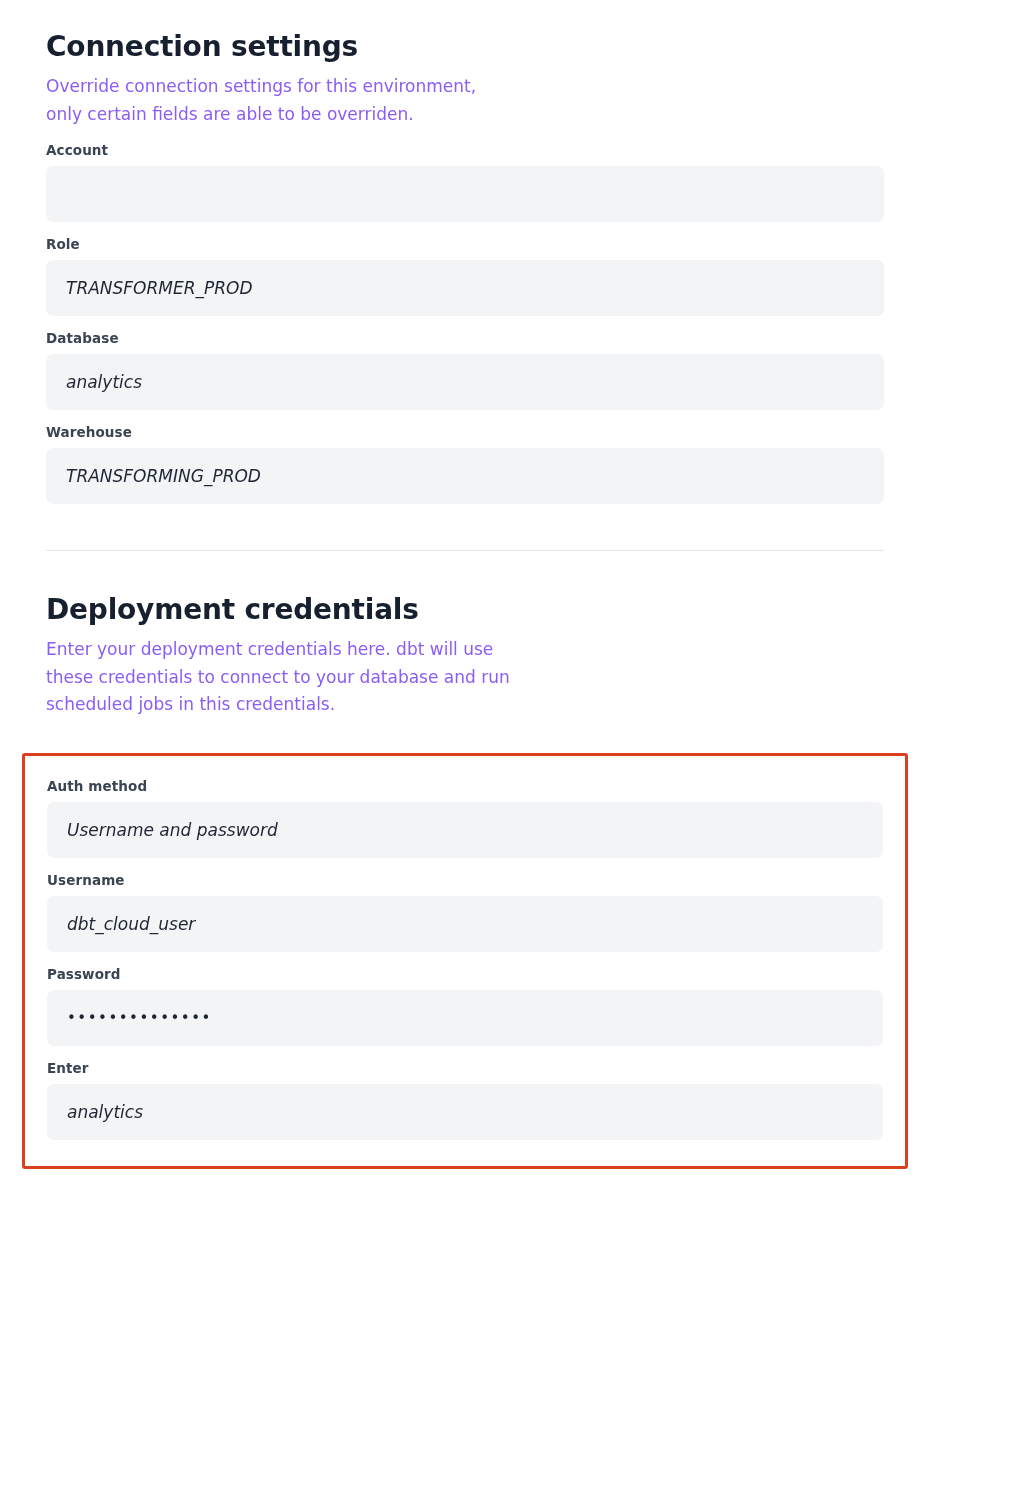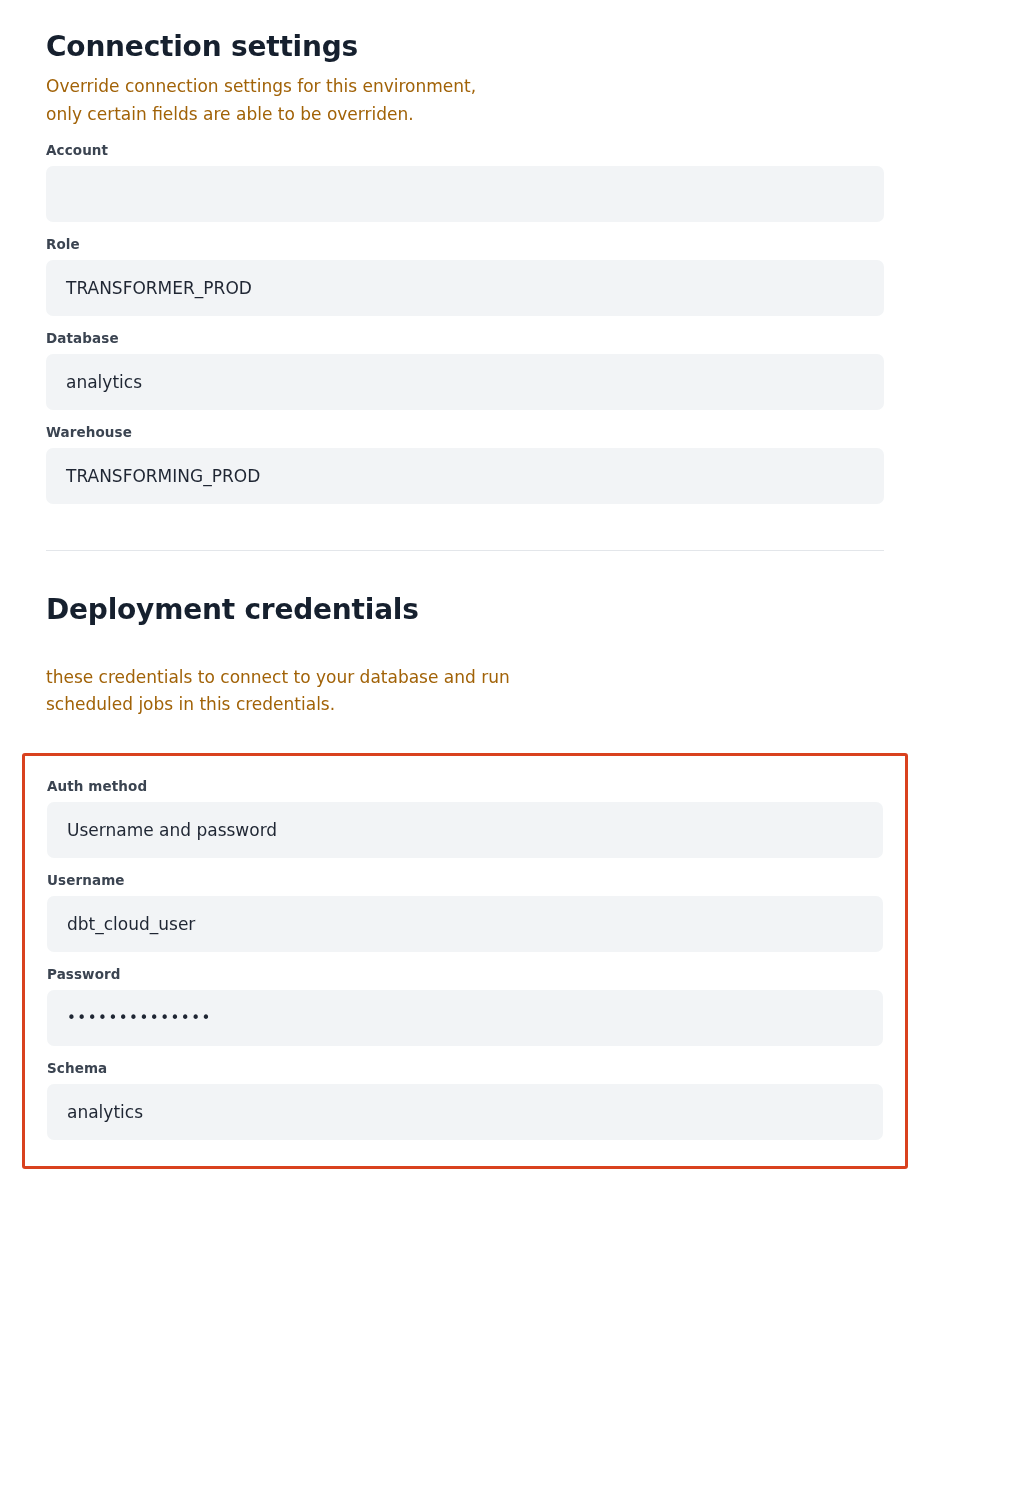--- a/index.html
+++ b/index.html
@@ -24,21 +24,21 @@
     font-size: 28px;
     font-weight: 700;
     letter-spacing: -0.2px;
     color: #16202e;
     margin: 0;
     padding-top: 30px;
   }
   .section-desc {
     font-size: 17px;
     line-height: 1.62;
-    color: #a16207;
+    color: #8b5cf6;
     margin: 10px 0 0 0;
     max-width: 560px;
   }
   .fields {
     margin-top: 14px;
   }
   .field {
     margin-bottom: 14px;
   }
   .field-label {
@@ -54,20 +54,21 @@
     background: #f2f4f6;
     border: none;
     border-radius: 7px;
     width: 100%;
     display: flex;
     align-items: center;
     padding: 0 20px;
     font-size: 17px;
     color: #1f2633;
     font-family: inherit;
+    font-style: italic;
   }
   .field-input.empty { color: #9aa3ae; }
   .field-input.password {
     letter-spacing: 1.5px;
     font-size: 15px;
   }
   .divider {
     border: none;
     border-top: 1px solid #e3e6ea;
     margin: 46px 0 0 0;
@@ -120,21 +121,21 @@
     </div>
   </section>
 
   <hr class="divider">
 
   <div class="block-gap"></div>
 
   <section>
     <h1 class="section-title" style="padding-top:0">Deployment credentials</h1>
     <p class="section-desc">
-      <br>
+      <span>Enter your deployment credentials here. dbt will use</span><br>
       <span>these credentials to connect to your database and run</span><br>
       <span>scheduled jobs in this credentials.</span>
     </p>
 
     <div class="credentials-box">
 
       <div class="field">
         <label class="field-label">Auth method</label>
         <div class="field-input">Username and password</div>
       </div>
@@ -143,20 +144,20 @@
         <label class="field-label">Username</label>
         <div class="field-input">dbt_cloud_user</div>
       </div>
 
       <div class="field">
         <label class="field-label">Password</label>
         <div class="field-input password">••••••••••••••</div>
       </div>
 
       <div class="field">
-        <label class="field-label">Schema</label>
+        <label class="field-label">Enter</label>
         <div class="field-input">analytics</div>
       </div>
 
     </div>
   </section>
 
 </div>
 
 </body></html>

